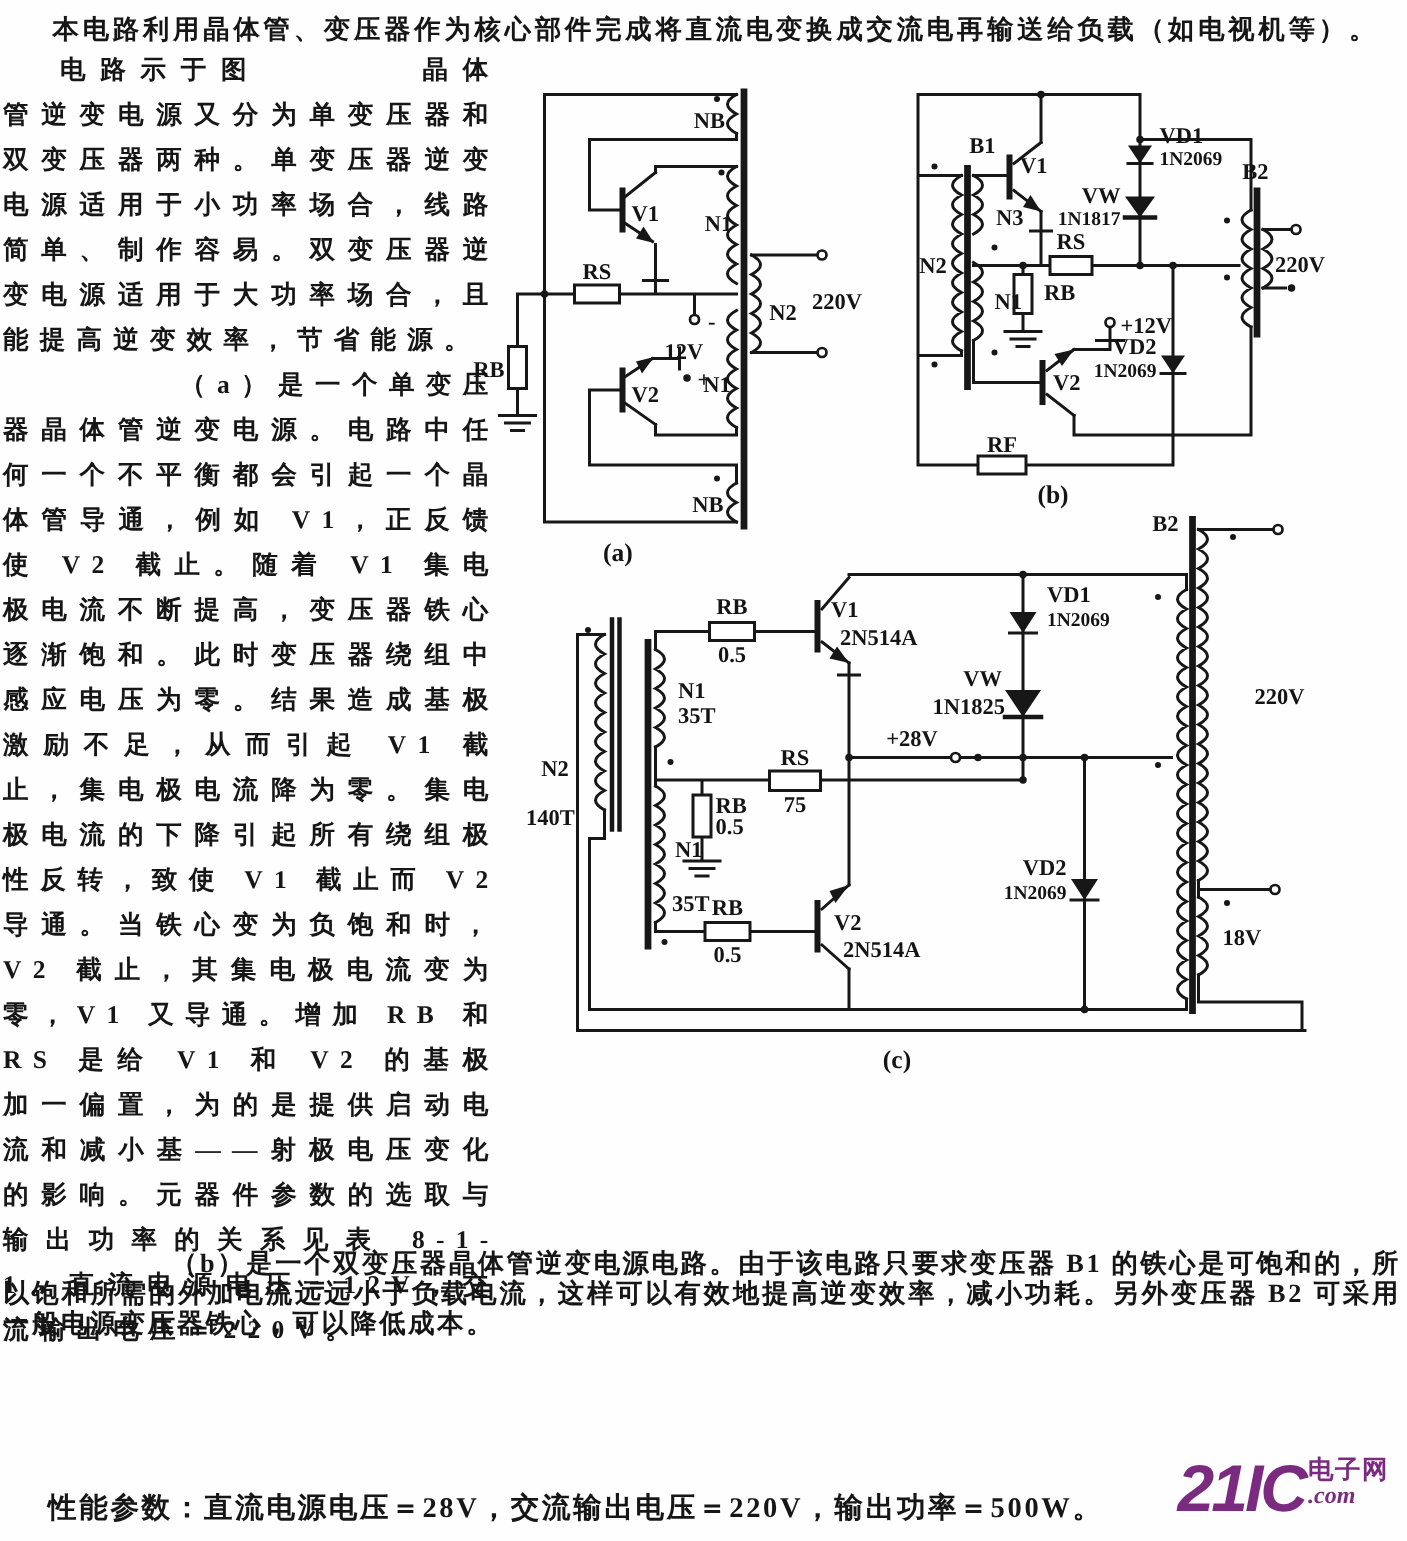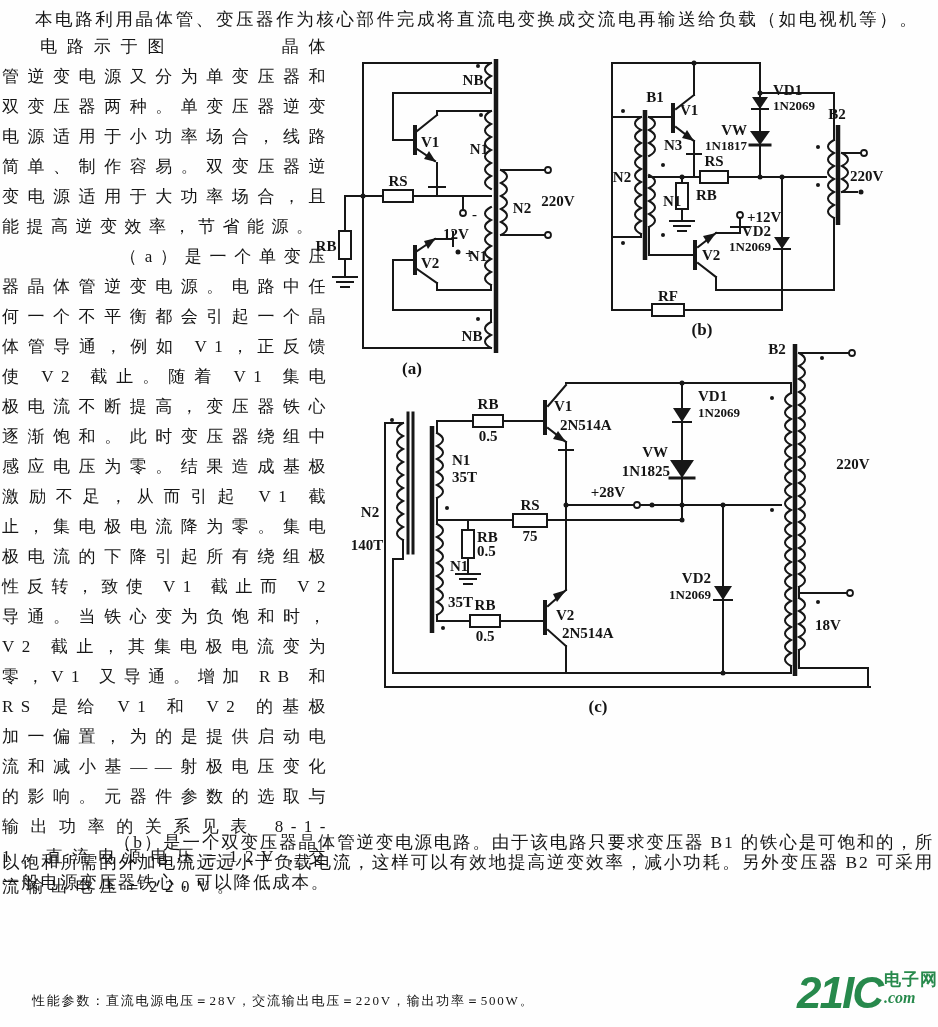--- a/index.html
+++ b/index.html
@@ -1,33 +1,33 @@
 <!DOCTYPE html>
 <html><head>
 <meta charset="utf-8">
 <style>
   html,body{margin:0;padding:0;background:#ffffff;}
   .page{position:relative;width:938px;height:1027px;background:#fefefe;overflow:hidden;
         font-family:"Liberation Serif","DejaVu Serif",serif;color:#161616;}
-  .cn{font-weight:normal;}
+  .cn{font-weight:bold;}
   .intro{position:absolute;top:6px;left:2px;width:934px;font-size:17.5px;letter-spacing:2.6px;
          text-indent:33px;line-height:26px;}
   .leftcol{position:absolute;top:32px;left:2px;width:331px;font-size:17px;line-height:30px;
            text-align:justify;letter-spacing:7.5px;}
   .leftcol p{margin:0;}
   .p1{text-indent:38px;}
   .p2{text-indent:118px;}
   .parab{position:absolute;top:832px;left:2px;width:932px;font-size:17.5px;line-height:20px;
          text-align:justify;letter-spacing:1.8px;text-indent:112px;}
   .parac{position:absolute;top:929px;left:2px;width:932px;font-size:17.5px;line-height:31px;
          text-align:justify;letter-spacing:1.8px;text-indent:112px;}
-  .paraperf{position:absolute;top:992px;left:2px;width:932px;font-size:13px;letter-spacing:1.8px;
+  .paraperf{position:absolute;top:992px;left:2px;width:932px;font-size:19px;letter-spacing:1.8px;
          text-indent:30px;}
-  .watermark{position:absolute;top:971px;right:0px;display:flex;align-items:flex-start;
-         color:#15803d;opacity:.92;line-height:1;}
+  .watermark{position:absolute;top:971px;right:12px;display:flex;align-items:flex-start;
+         color:#701a75;opacity:.92;line-height:1;}
   .wm-big{font-family:"Liberation Sans","DejaVu Sans",sans-serif;font-size:44px;font-weight:bold;
          font-style:italic;letter-spacing:-2px;}
   .wm-stack{display:flex;flex-direction:column;margin-left:2px;}
   .wm-cn{font-size:17px;font-weight:bold;letter-spacing:1px;}
   .wm-com{font-size:16px;font-weight:bold;font-style:italic;margin-top:2px;}
   .ckt{position:absolute;}
   .ckt-a{left:315px;top:55px;}
   .ckt-b{left:590px;top:55px;}
   .ckt-c{left:340px;top:338px;}
   .w{stroke:#171717;stroke-width:2;fill:none;stroke-linecap:square;}

